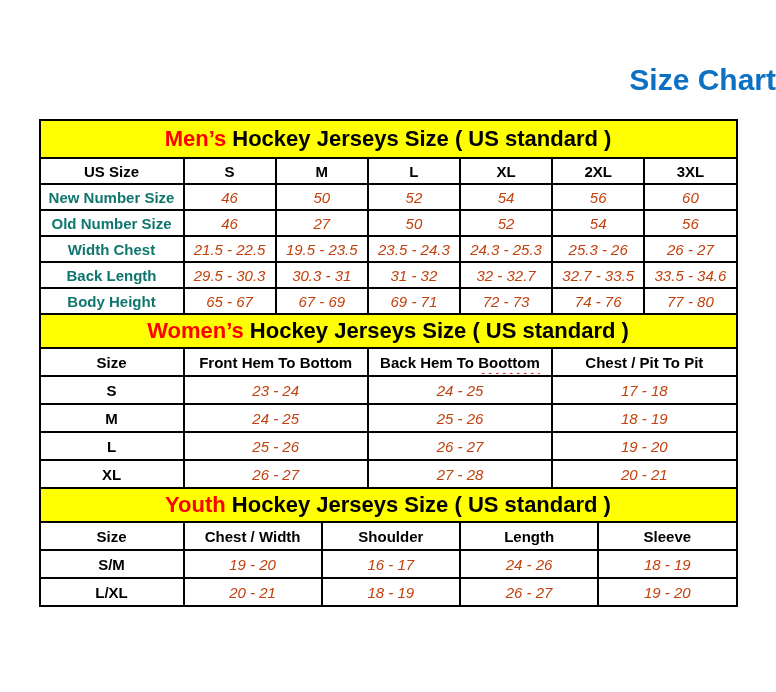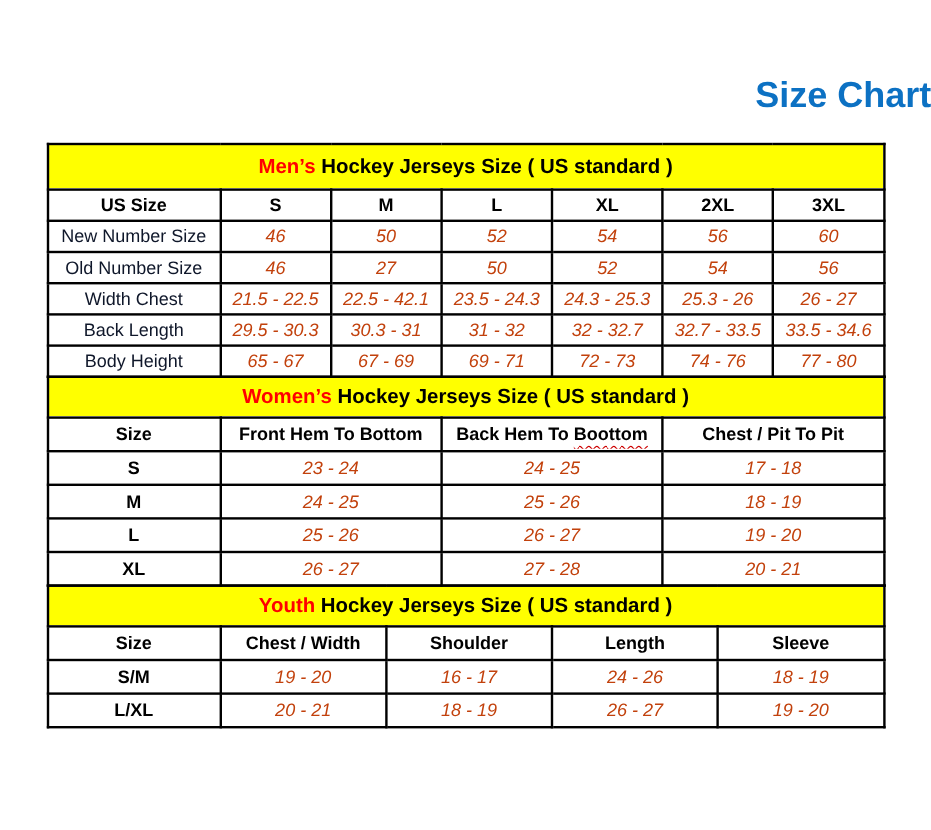--- a/index.html
+++ b/index.html
@@ -43,29 +43,29 @@
     padding: 2px 4px;
     font-size: 15px;
     height: 26px;
     overflow: hidden;
     white-space: nowrap;
   }
   .col-label { width: 144px; }
   td.banner {
     background: var(--banner-yellow);
     font-weight: 700;
-    font-size: 17px;
+    font-size: 22px;
     height: 34px;
   }
   .sec-mens td.banner { height: 38px; }
   .banner-hl { color: var(--accent-red); }
   .banner-rest { color: #000000; }
   th.col-header { font-weight: 700; color: #000000; border-radius: 10px; }
   th.row-label { font-weight: 700; color: #000000; }
-  .sec-mens th.row-label { font-weight: 400; color: #0f172a; }
+  .sec-mens th.row-label { font-weight: 700; color: #0f766e; }
   td.val { font-weight: 400; color: #c2410c; font-style: italic; }
   .sec-womens th.col-header, .sec-womens td.val,
   .sec-youth th.col-header, .sec-youth td.val { height: 28px; }
   .squiggle {
     text-decoration: underline;
     text-decoration-style: wavy;
     text-decoration-color: var(--squiggle-red);
     text-decoration-thickness: 1px;
     text-underline-offset: 4px;
   }
@@ -117,21 +117,21 @@
             <td class="val">46</td>
             <td class="val">27</td>
             <td class="val">50</td>
             <td class="val">52</td>
             <td class="val">54</td>
             <td class="val">56</td>
           </tr>
           <tr>
             <th scope="row" class="row-label">Width Chest</th>
             <td class="val">21.5 - 22.5</td>
-            <td class="val">22.5 - 42.1</td>
+            <td class="val">19.5 - 23.5</td>
             <td class="val">23.5 - 24.3</td>
             <td class="val">24.3 - 25.3</td>
             <td class="val">25.3 - 26</td>
             <td class="val">26 - 27</td>
           </tr>
           <tr>
             <th scope="row" class="row-label">Back Length</th>
             <td class="val">29.5 - 30.3</td>
             <td class="val">30.3 - 31</td>
             <td class="val">31 - 32</td>

